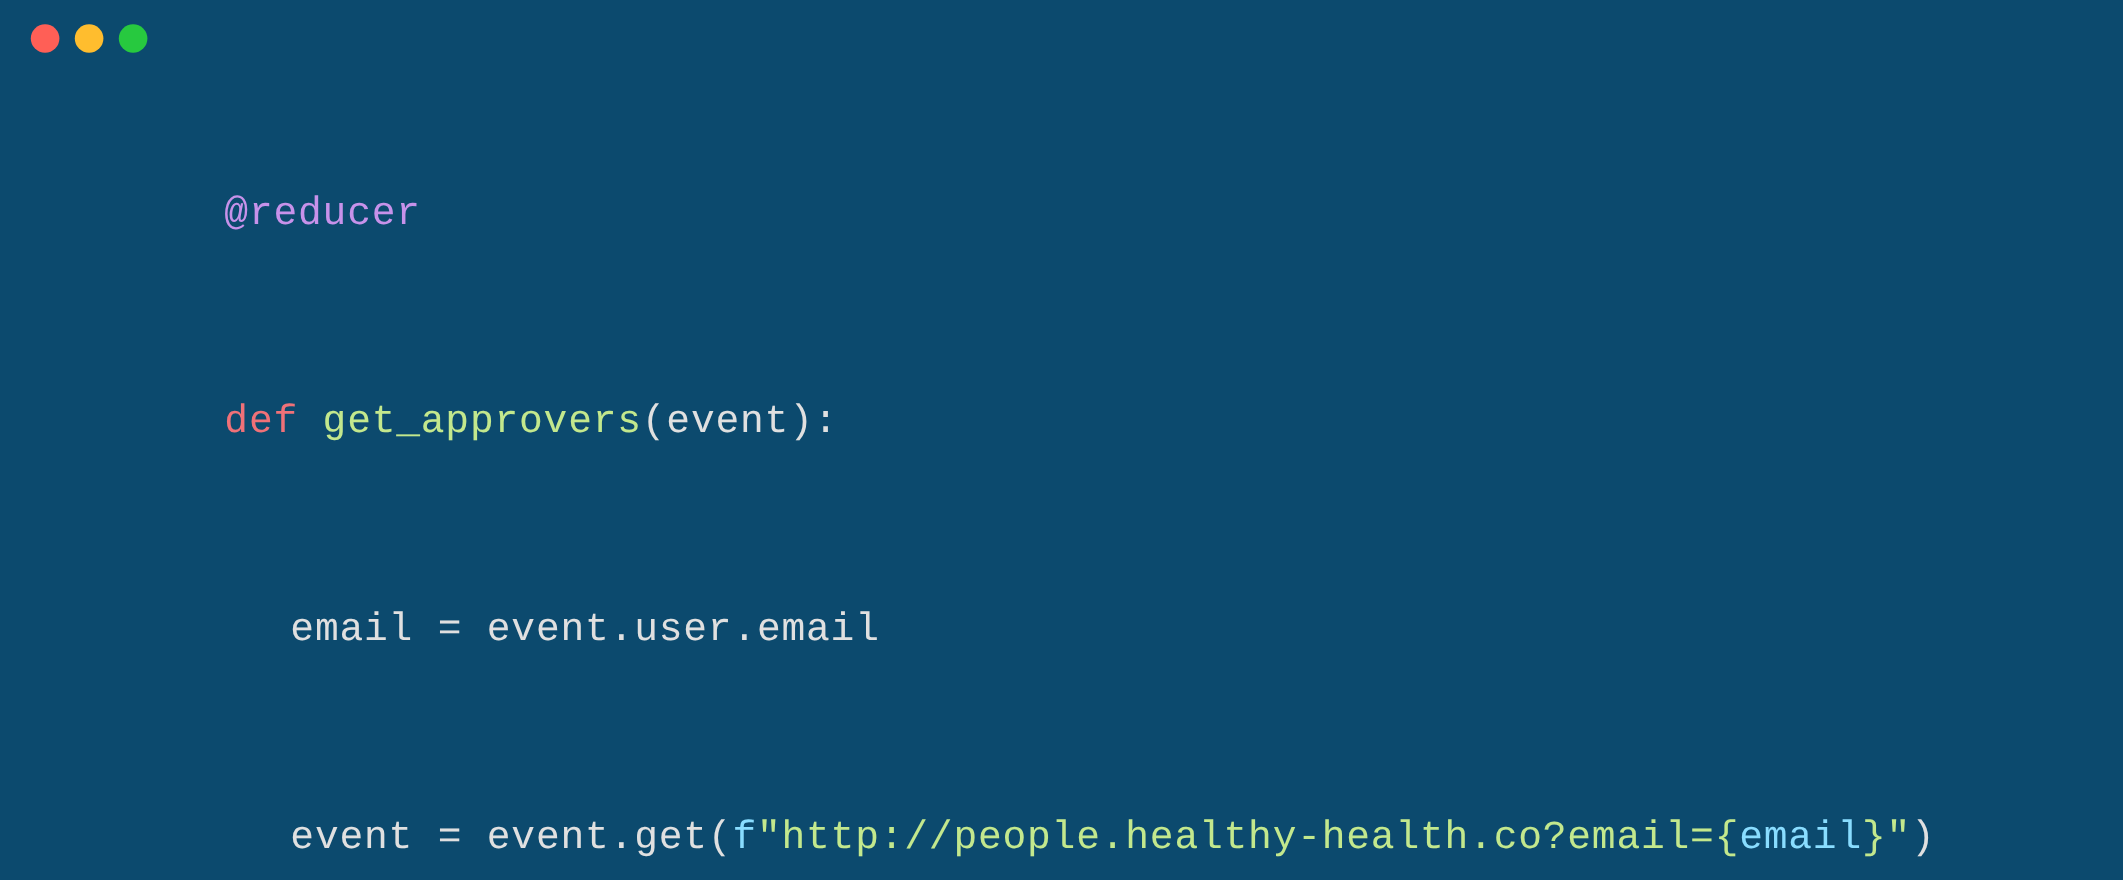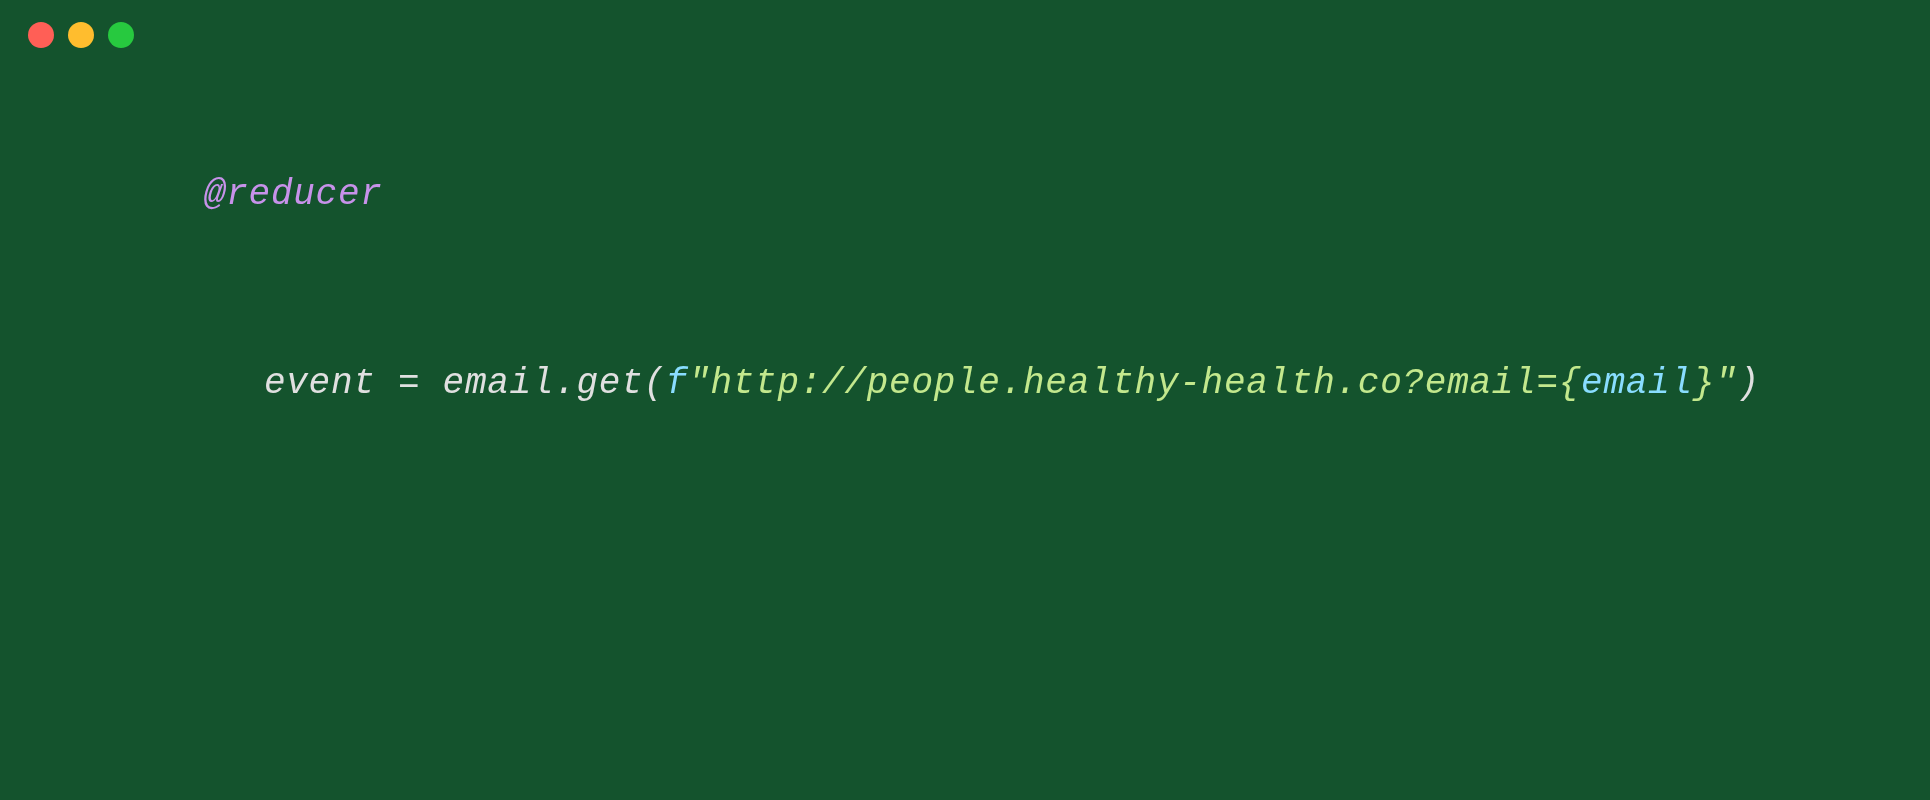--- a/index.html
+++ b/index.html
@@ -12,23 +12,22 @@
       width: 1930px;
       height: 800px;
       background-color: #0d0d0d;
       font-family: 'Courier New', Courier, monospace;
       overflow: hidden;
     }
 
     .window {
       width: 100%;
       height: 100%;
-      background-color: #14532d;
+      background-color: #0c4a6e;
       position: relative;
-      font-style: italic;
     }
 
     .title-bar {
       display: flex;
       align-items: center;
       padding: 22px 28px;
       gap: 14px;
     }
 
     .traffic-light {
@@ -83,20 +82,26 @@
     <span class="traffic-light minimize"></span>
     <span class="traffic-light maximize"></span>
   </div>
 
   <div class="code-area">
 
     <span class="code-line">
       <span class="purple">@reducer</span>
     </span>
 
-
+    <span class="code-line">
+      <span class="pink">def </span><span class="green">get_approvers</span><span class="white">(event):</span>
+    </span>
 
     <span class="code-line indent-1">
-      <span class="white">event</span><span class="white"> = </span><span class="white">email.get(</span><span class="cyan">f</span><span class="string">"http://people.healthy-health.co?email={</span><span class="cyan">email</span><span class="string">}"</span><span class="white">)</span>
+      <span class="white">email</span><span class="white"> = </span><span class="white">event.user.email</span>
+    </span>
+
+    <span class="code-line indent-1">
+      <span class="white">event</span><span class="white"> = </span><span class="white">event.get(</span><span class="cyan">f</span><span class="string">"http://people.healthy-health.co?email={</span><span class="cyan">email</span><span class="string">}"</span><span class="white">)</span>
     </span>
 
   </div>
 </div>
 
 </body></html>

